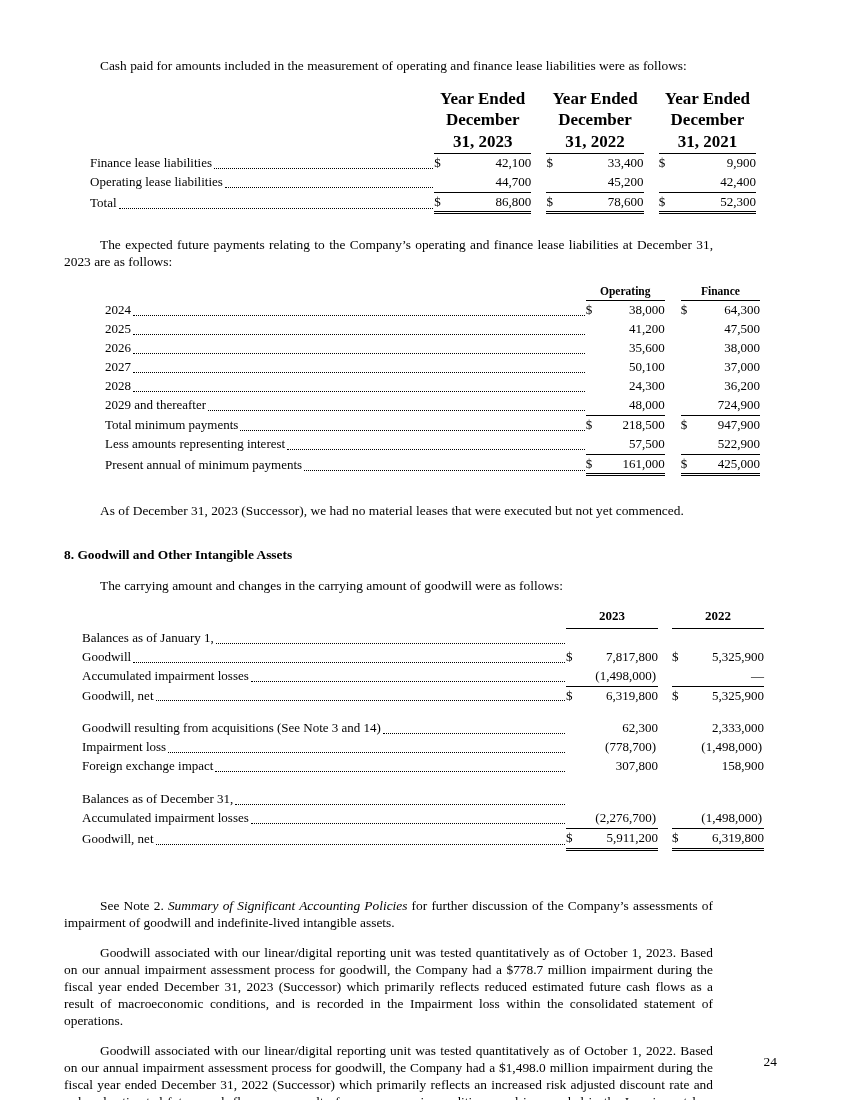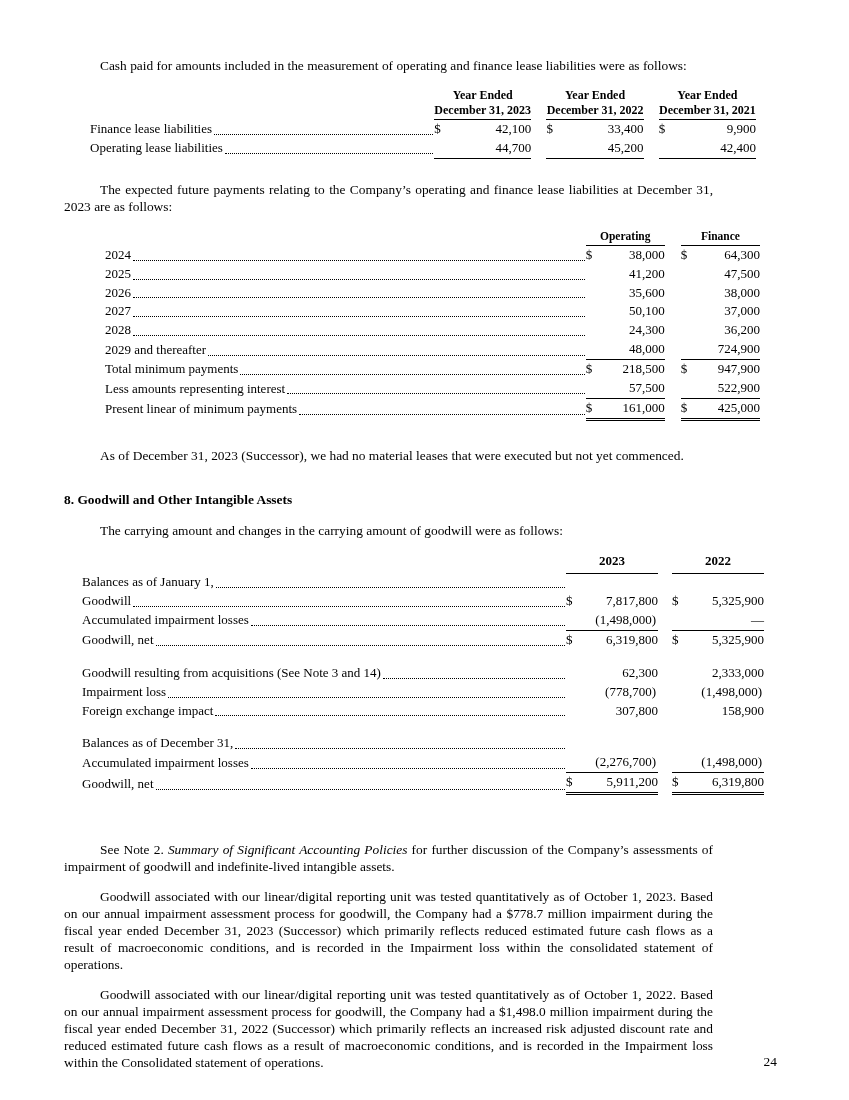--- a/index.html
+++ b/index.html
@@ -56,21 +56,21 @@
   }
   td.dollar { text-align: left; padding-left: 2px; }
   td.amount { text-align: right; padding-right: 8px; white-space: nowrap; }
   td.amount.neg { padding-right: 2px; }
   td.bb { border-bottom: 1px solid #000; }
   td.dbl { border-bottom: 3px double #000; }
   td.spacer { height: 14px; border: none; }
 
   
   table[data-table="lease-cash"] { margin: 5px 0 22px 26px; width: 666px; }
-  table[data-table="lease-cash"] th.colhead { font-size: 12px; line-height: 1.25; }
+  table[data-table="lease-cash"] th.colhead { font-size: 17px; line-height: 1.25; }
   table[data-table="lease-cash"] col.c-label  { width: 340px; }
   table[data-table="lease-cash"] col.c-dollar { width: 18px; }
   table[data-table="lease-cash"] col.c-amount { width: 78px; }
   table[data-table="lease-cash"] col.c-gutter { width: 15px; }
 
   
   table[data-table="future-payments"] { margin: 6px 0 26px 41px; width: 655px; }
   table[data-table="future-payments"] th.colhead { font-size: 11.5px; text-align: center; }
   table[data-table="future-payments"] col.c-label  { width: 480px; }
   table[data-table="future-payments"] col.c-dollar { width: 18px; }
@@ -151,20 +151,36 @@
           </td>
           <td class="dollar bb"></td>
           <td class="amount bb">44,700</td>
           <td class="gutter"></td>
           <td class="dollar bb"></td>
           <td class="amount bb">45,200</td>
           <td class="gutter"></td>
           <td class="dollar bb"></td>
           <td class="amount bb">42,400</td>
         </tr>
+        <tr>
+          <td class="label">
+            <div class="lwrap">
+              <span class="ltext">Total</span>
+              <span class="leader"></span>
+            </div>
+          </td>
+          <td class="dollar dbl">$</td>
+          <td class="amount dbl">86,800</td>
+          <td class="gutter"></td>
+          <td class="dollar dbl">$</td>
+          <td class="amount dbl">78,600</td>
+          <td class="gutter"></td>
+          <td class="dollar dbl">$</td>
+          <td class="amount dbl">52,300</td>
+        </tr>
       </tbody>
     </table>
 
   <p class="para">The expected future payments relating to the Company’s operating and finance lease liabilities at December 31, 2023 are as follows:</p>
 
   <table class="fin" data-table="future-payments">
       <colgroup>
         <col class="c-label">
         <col class="c-dollar">
         <col class="c-amount">
@@ -281,21 +297,21 @@
           </td>
           <td class="dollar bb"></td>
           <td class="amount bb">57,500</td>
           <td class="gutter"></td>
           <td class="dollar bb"></td>
           <td class="amount bb">522,900</td>
         </tr>
         <tr>
           <td class="label">
             <div class="lwrap">
-              <span class="ltext">Present linear of minimum payments</span>
+              <span class="ltext">Present annual of minimum payments</span>
               <span class="leader"></span>
             </div>
           </td>
           <td class="dollar dbl">$</td>
           <td class="amount dbl">161,000</td>
           <td class="gutter"></td>
           <td class="dollar dbl">$</td>
           <td class="amount dbl">425,000</td>
         </tr>
       </tbody>

